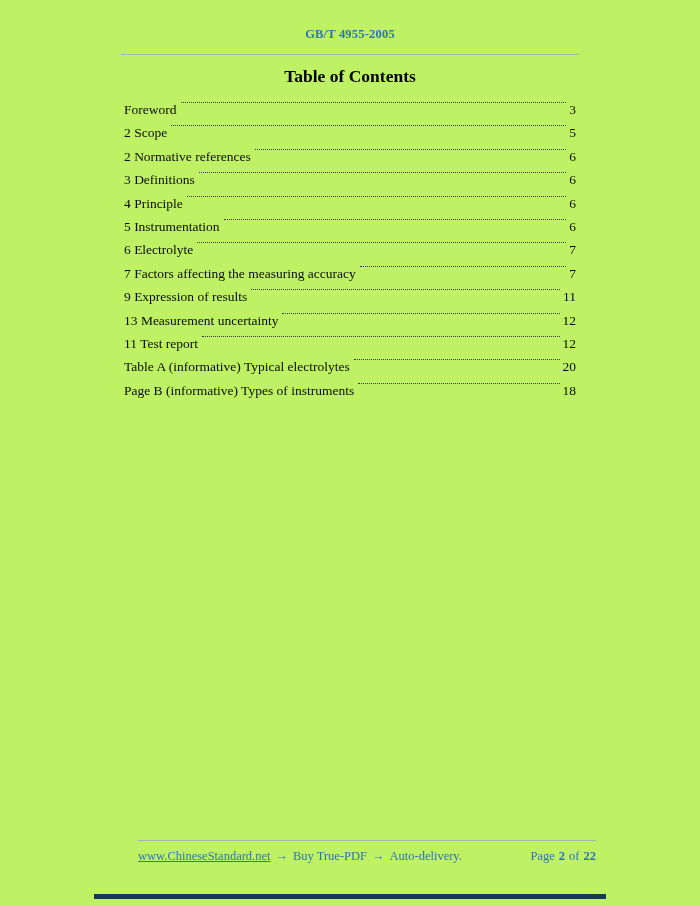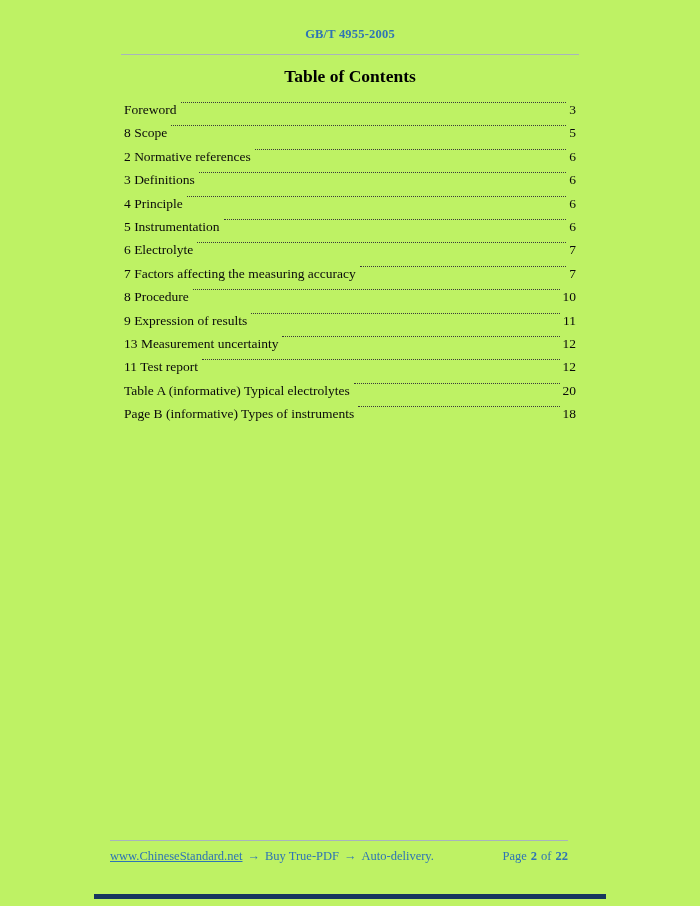--- a/index.html
+++ b/index.html
@@ -66,21 +66,21 @@
     border-bottom: 1.4px dotted #3a3a3a;
     margin: 0 3px 4px 1px;
     min-width: 12px;
   }
   .toc-row .p {
     white-space: nowrap;
   }
   
   .footer {
     position: absolute;
-    left: 110px;
+    left: 138px;
     width: 458px;
     top: 840px;
   }
   .footer-rule {
     height: 1px;
     background: #a8b4bd;
   }
   .footer-row {
     margin-top: 8px;
     display: flex;
@@ -132,21 +132,21 @@
 
   <div class="toc">
 
     <div class="toc-row">
       <span class="t">Foreword</span>
       <span class="leader"></span>
       <span class="p">3</span>
     </div>
 
     <div class="toc-row">
-      <span class="t">8 Scope</span>
+      <span class="t">2 Scope</span>
       <span class="leader"></span>
       <span class="p">5</span>
     </div>
 
     <div class="toc-row">
       <span class="t">2 Normative references</span>
       <span class="leader"></span>
       <span class="p">6</span>
     </div>
 
@@ -173,25 +173,20 @@
       <span class="leader"></span>
       <span class="p">7</span>
     </div>
 
     <div class="toc-row">
       <span class="t">7 Factors affecting the measuring accuracy</span>
       <span class="leader"></span>
       <span class="p">7</span>
     </div>
 
-    <div class="toc-row">
-      <span class="t">8 Procedure</span>
-      <span class="leader"></span>
-      <span class="p">10</span>
-    </div>
 
     <div class="toc-row">
       <span class="t">9 Expression of results</span>
       <span class="leader"></span>
       <span class="p">11</span>
     </div>
 
     <div class="toc-row">
       <span class="t">13 Measurement uncertainty</span>
       <span class="leader"></span>

